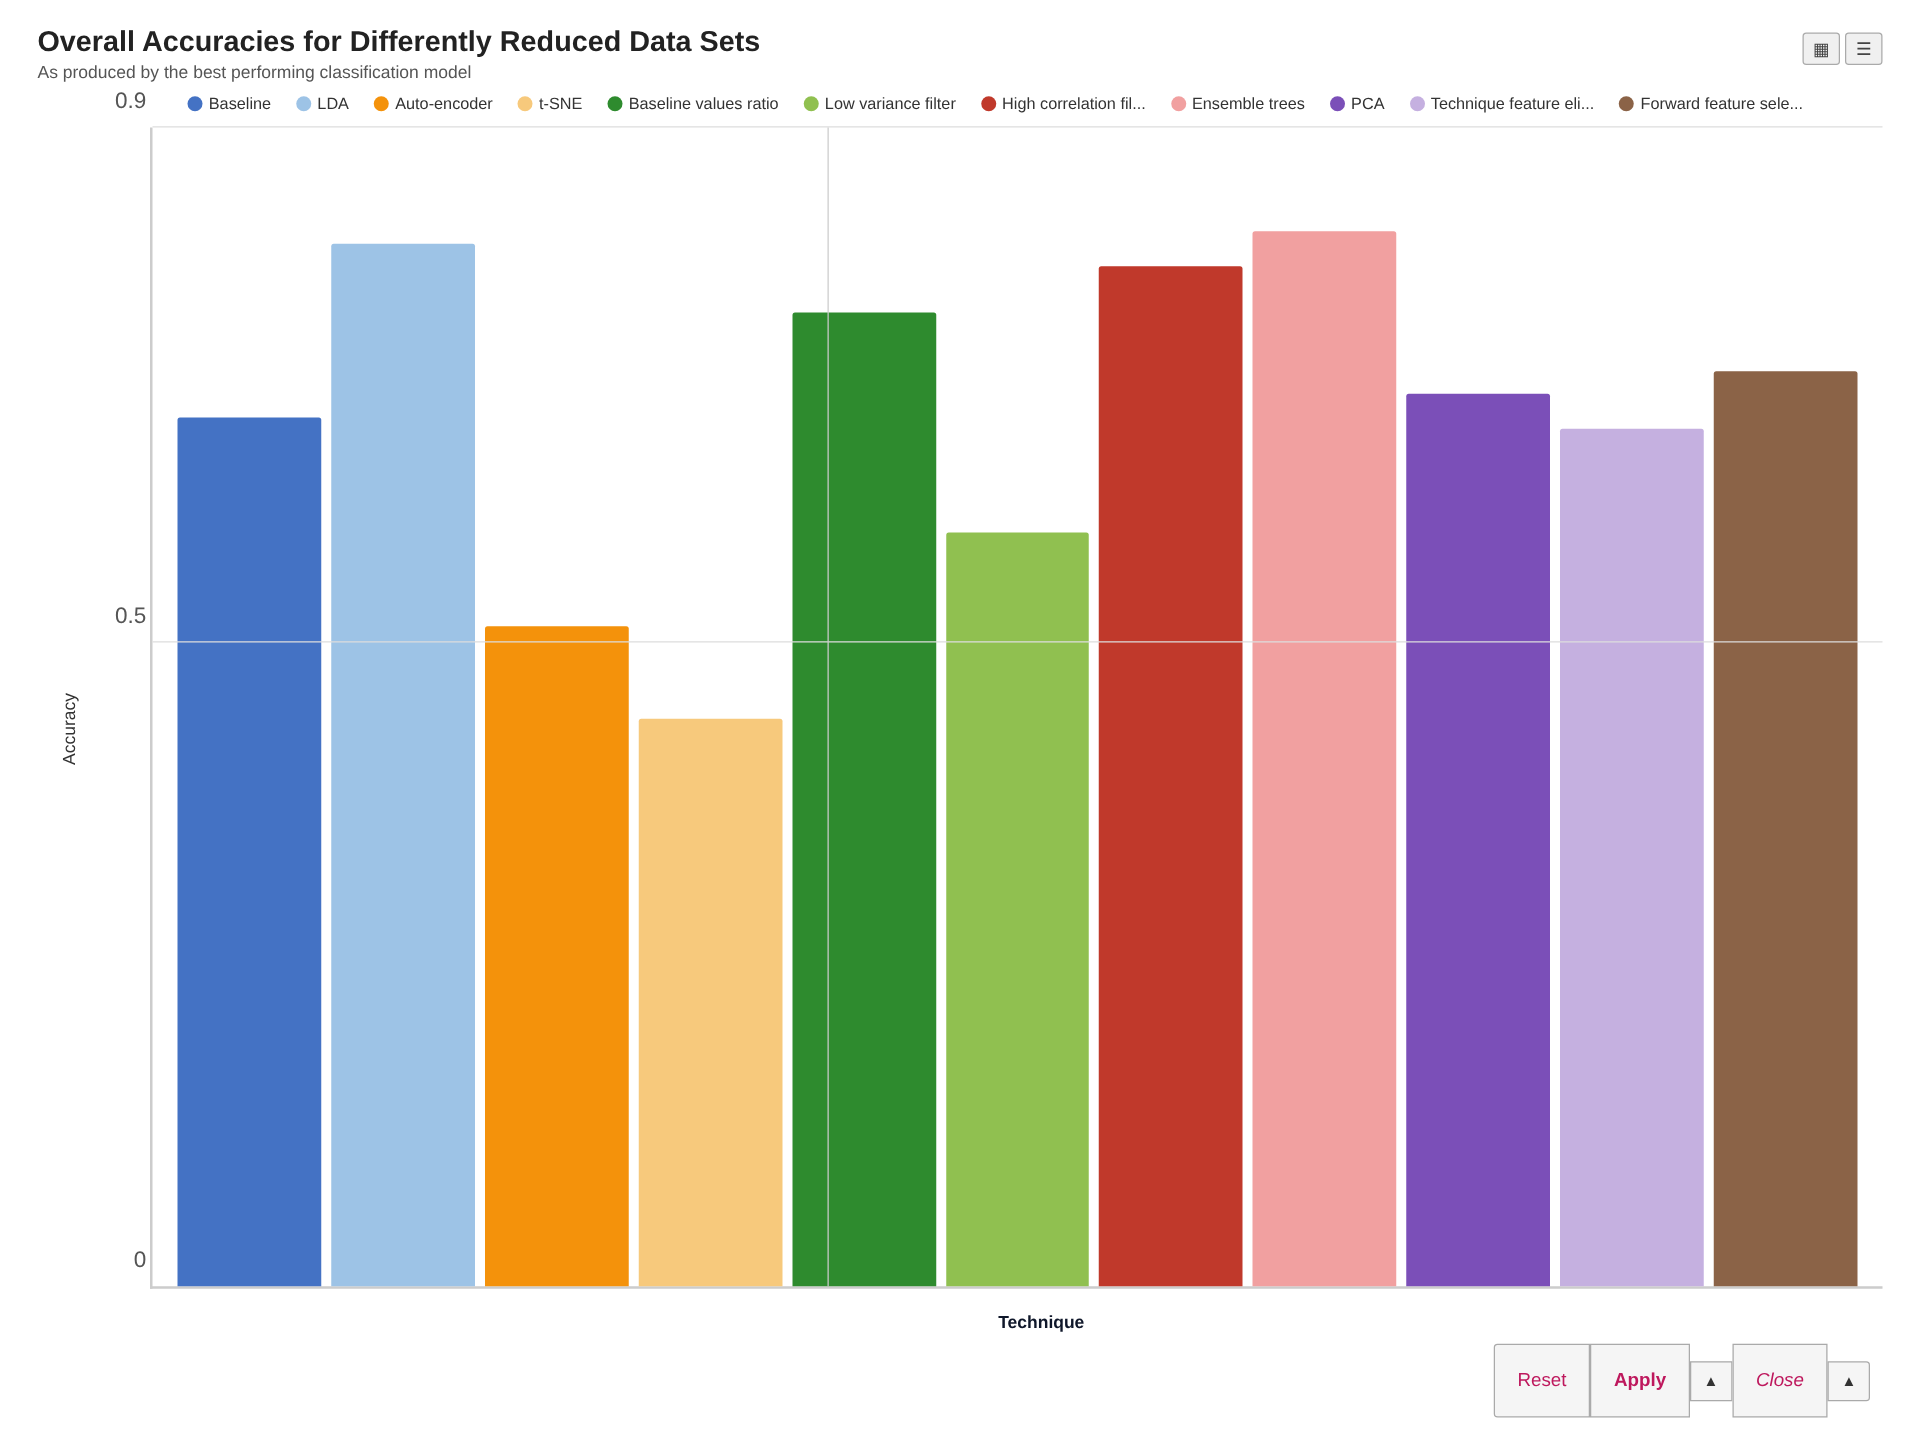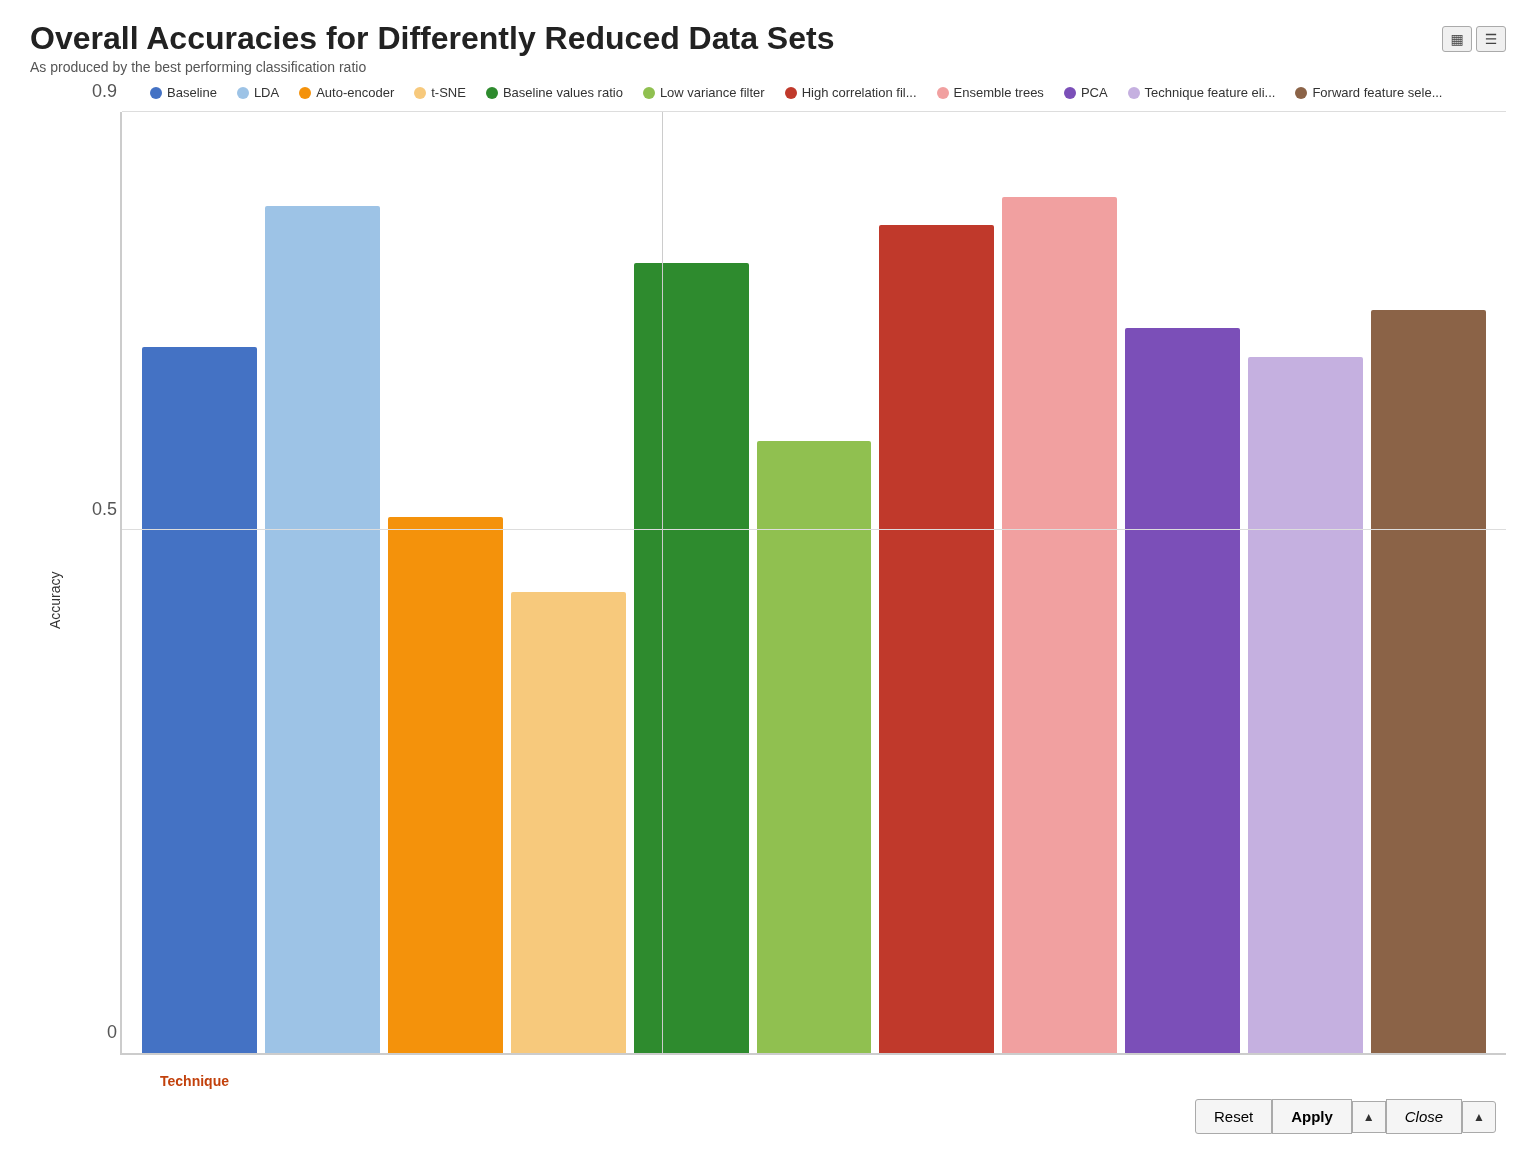--- a/index.html
+++ b/index.html
@@ -18,21 +18,21 @@
       display: flex;
       flex-direction: column;
     }
     .title-area {
       display: flex;
       justify-content: space-between;
       align-items: flex-start;
       margin-bottom: 10px;
     }
     .title-text h1 {
-      font-size: 32px;
+      font-size: 23px;
       font-weight: bold;
       color: #222;
     }
     .title-text p {
       font-size: 14px;
       color: #555;
       margin-top: 2px;
     }
     .toolbar-icons {
       display: flex;
@@ -128,41 +128,41 @@
       align-items: flex-end;
       padding: 0 20px;
       gap: 8px;
     }
     .bar {
       flex: 1;
       border-radius: 2px 2px 0 0;
       position: relative;
     }
     .x-axis-label {
-      text-align: left;
+      text-align: center;
       font-size: 14px;
       font-weight: bold;
-      color: #c2410c;
+      color: #0f172a;
       margin-top: 8px;
       margin-left: 80px;
     }
     .bottom-toolbar {
       display: flex;
       justify-content: flex-end;
       align-items: center;
       gap: 0;
       padding: 10px 10px 10px 0;
     }
     .bottom-btn {
-      padding: 8px 18px;
+      padding: 20px 18px;
       border: 1px solid #aaa;
       background: #f5f5f5;
       font-size: 15px;
       cursor: pointer;
-      color: #000000;
+      color: #be185d;
     }
     .bottom-btn:first-child {
       border-radius: 3px 0 0 3px;
     }
     .bottom-btn-apply {
       border-radius: 0;
       border-left: none;
       border-right: none;
       font-weight: bold;
     }
@@ -192,21 +192,21 @@
     }
   </style>
 </head>
 <body>
 
 <div class="main-container">
 
   <div class="title-area">
     <div class="title-text">
       <h1>Overall Accuracies for Differently Reduced Data Sets</h1>
-      <p>As produced by the best performing classification ratio</p>
+      <p>As produced by the best performing classification model</p>
     </div>
     <div class="toolbar-icons">
       <button class="toolbar-icon-btn">
         <span>▦</span>
       </button>
       <button class="toolbar-icon-btn">
         <span>☰</span>
       </button>
     </div>
   </div>

